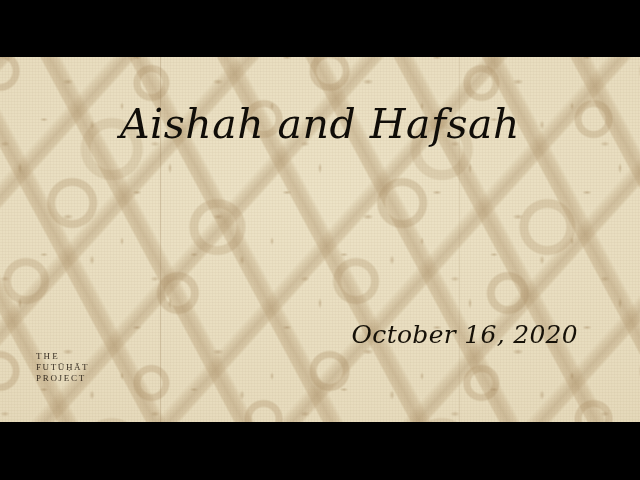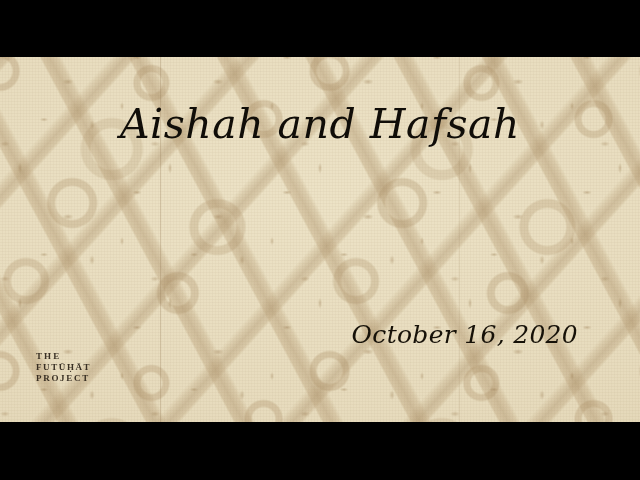--- a/index.html
+++ b/index.html
@@ -173,21 +173,21 @@
     margin-top: 8px;
   }
 
   
   #logo {
     position: absolute;
     left: 36px;
     top: 294px;
     color: #2b2218;
     font-family: "Liberation Serif", serif;
-    font-weight: 700;
+    font-weight: 400;
     font-size: 9px;
     line-height: 11px;
     text-align: left;
     opacity: 0.92;
   }
   #logo .lg-line {
     display: block;
     letter-spacing: 2.1px;
     white-space: nowrap;
   }

